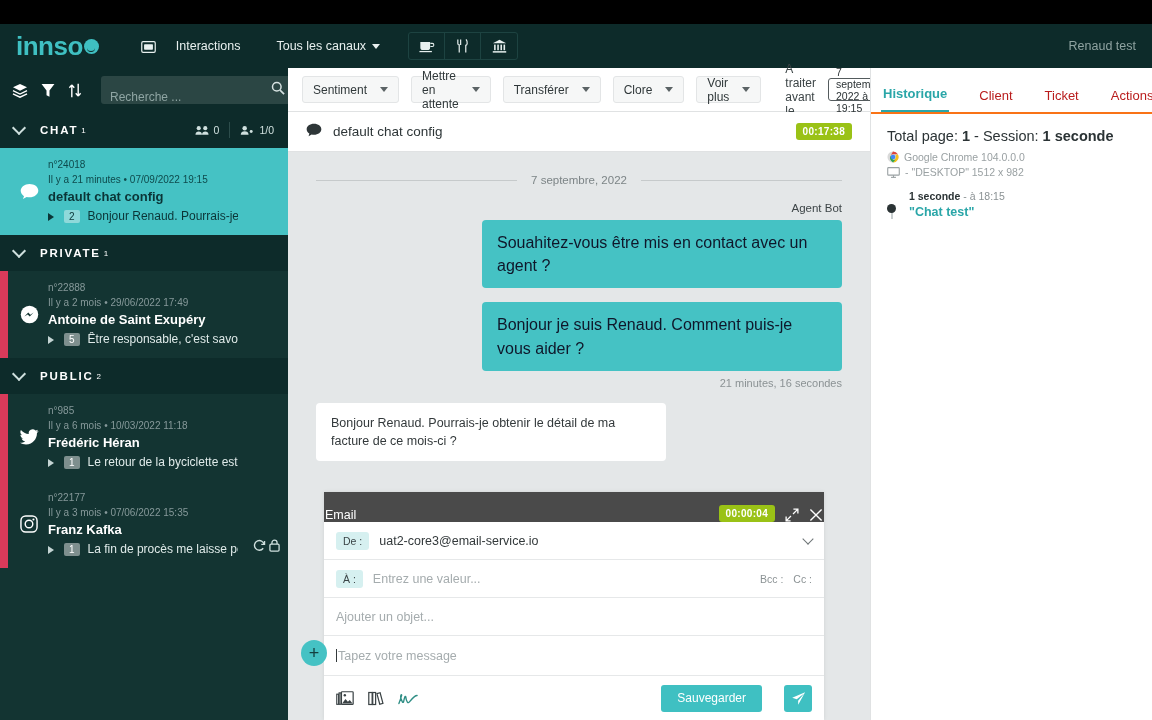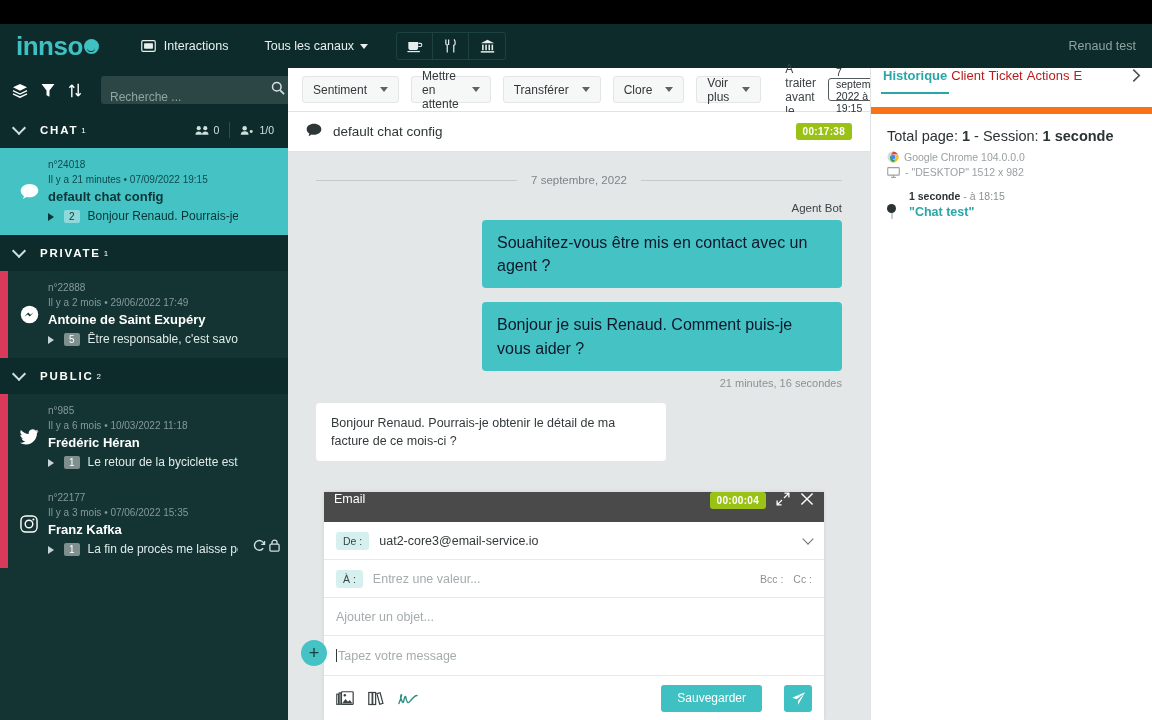--- a/index.html
+++ b/index.html
@@ -31,21 +31,21 @@
     width: 15px; height: 15px; border-radius: 50%;
     background: #3fc0c2; margin-left: 1px; position: relative;
     display: inline-block;
   }
   .logo-dot::after {
     content: ""; position: absolute; left: 3.5px; top: 8px;
     width: 8px; height: 4px; border-bottom: 1.6px solid #0d2b2a;
     border-radius: 0 0 8px 8px;
   }
   .nav-item {
-    display: flex; align-items: center; gap: 8px;
+    display: flex; align-items: flex-end; gap: 20px;
     margin-left: 42px; font-size: 12.5px; color: #e8f0ef;
     cursor: pointer;
   }
   .nav-chan {
     display: flex; align-items: center; gap: 6px;
     margin-left: 36px; font-size: 12.5px; color: #e8f0ef; cursor: pointer;
   }
   .caret-down {
     width: 0; height: 0; border-left: 4px solid transparent;
     border-right: 4px solid transparent; border-top: 5px solid currentColor;
@@ -222,22 +222,22 @@
     background: #45c2c4; display: flex; align-items: center;
     justify-content: center; color: #14403f; font-size: 18px;
     cursor: pointer; line-height: 1; z-index: 5;
   }
   .composer {
     width: 500px; background: #ffffff;
     box-shadow: 0 0 4px rgba(0,0,0,0.09);
     margin-left: 8px;
   }
   .comp-head {
-    height: 30px; background: #4a4a4a; display: flex; align-items: flex-start;
-    padding: 0 10px; gap: 10px;
+    height: 30px; background: #4a4a4a; display: flex; align-items: flex-end;
+    padding: 0 1px; gap: 10px;
   }
   .comp-head .ct { color: #ffffff; font-size: 12.5px; flex: 1; }
   .comp-icon { color: #ffffff; cursor: pointer; display: flex; }
   .comp-row {
     display: flex; align-items: center; min-height: 38px;
     border-bottom: 1px solid #e6e8e9; padding: 0 12px; gap: 10px;
   }
   .pill {
     background: #d6f0f0; color: #3a4446; font-size: 10.5px;
     padding: 3px 7px; border-radius: 3px;
@@ -280,22 +280,22 @@
     justify-content: center; cursor: pointer; margin-left: 8px;
   }
 
   
   .rpanel {
     width: 282px; flex: 0 0 282px; background: #ffffff;
     display: flex; flex-direction: column; border-left: 1px solid #e0e2e3;
     min-height: 0;
   }
   .rtabs {
-    height: 46px; flex: 0 0 46px; display: flex; align-items: flex-start;
-    padding: 0 10px; border-bottom: 7px solid #f97316; gap: 0;
+    height: 46px; flex: 0 0 46px; display: flex; align-items: flex-end;
+    padding: 0 10px; border-bottom: 2px solid #f97316; gap: 28px;
   }
   .rtab {
     font-size: 13px; color: #b91c1c; padding: 0 2px 9px 2px; cursor: pointer;
     white-space: nowrap;
   }
   .rtab.active {
     color: #2aa6a8; font-weight: bold;
     border-bottom: 2px solid #2aa6a8;
   }
   .rtab-more {

